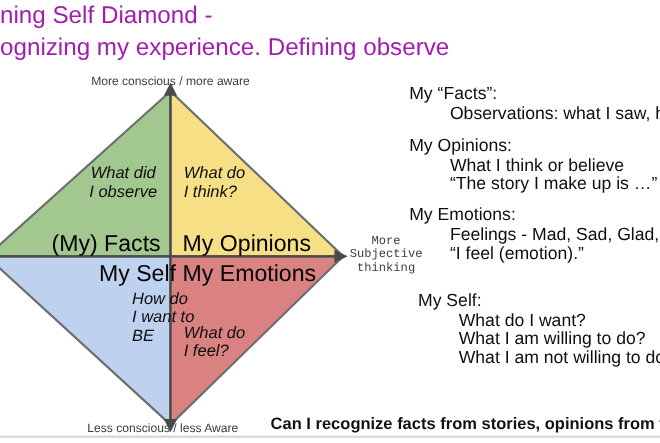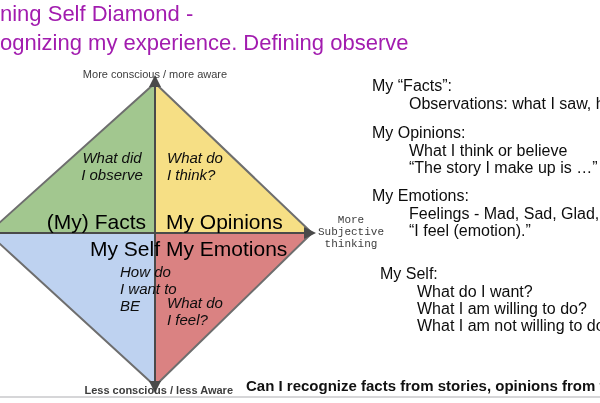--- a/index.html
+++ b/index.html
@@ -14,21 +14,21 @@
   .title .t2 { }
 
   
   svg.diagram { position:absolute; left:0; top:0; }
   polygon.quad { stroke:#6e6e6e; stroke-width:2; stroke-linejoin:round; }
   line.axis { stroke-width:2; }
 
   
   .axis-label { position:absolute; font-size:11px; line-height:12px; color:#3d3d3d; }
   .axis-top    { left:55px;  top:68px;  width:200px; text-align:center; }
-  .axis-bottom { left:33px;  top:384px; width:200px; text-align:right;font-weight:bold; }
+  .axis-bottom { left:48px;  top:384px; width:200px; text-align:center; }
   .axis-right  { left:318px; top:214px; white-space:pre-line; text-align:center;font-family:Liberation Mono, monospace; }
 
   
   .q-question { position:absolute; font-style:italic; font-size:15px; line-height:17px; white-space:pre-line; color:#0d0d0d; }
   .q-label    { position:absolute; font-size:21px; line-height:18px; color:#000000; }
   .q-facts-question    { left:66px;  top:149px; width:92px; text-align:center; }
   .q-opinions-question { left:167px; top:149px; }
   .q-self-question     { left:84px;  top:263px;margin-left:36px; }
   .q-emotions-question { left:167px; top:294px; }
   .q-facts-label    { left:0;     top:213px; width:146px; text-align:right; }

